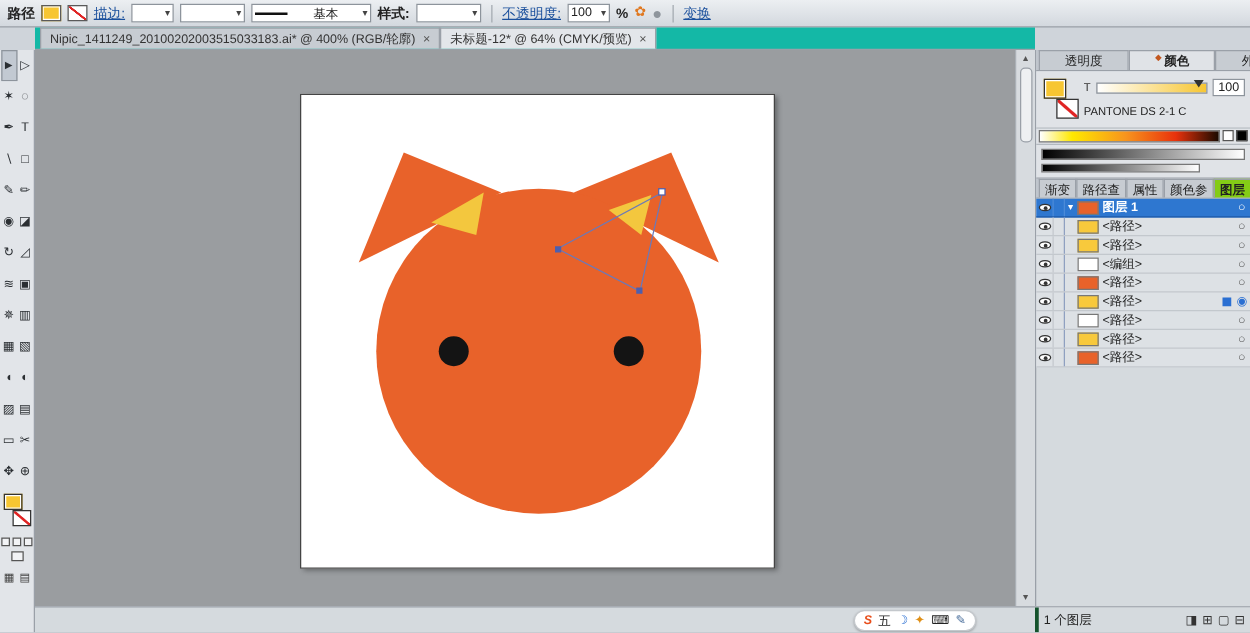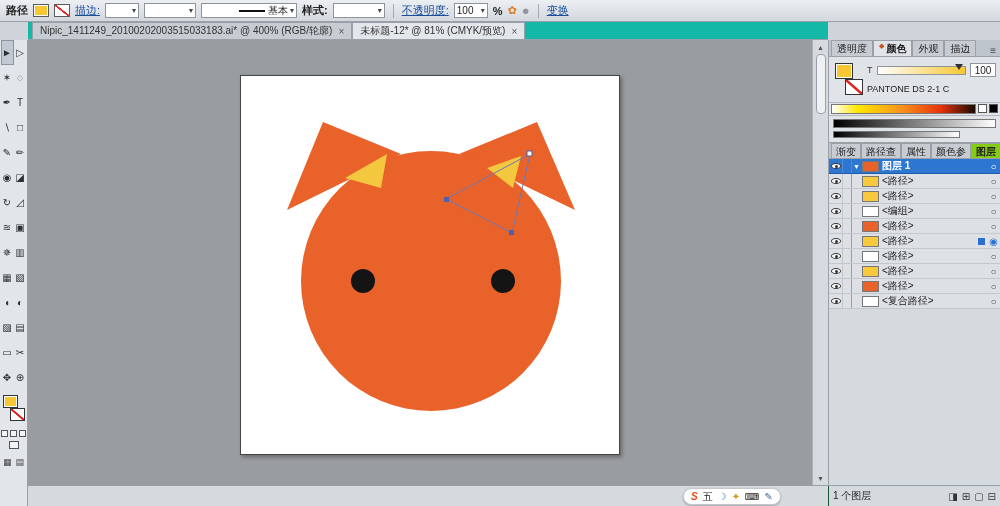--- a/index.html
+++ b/index.html
@@ -9,21 +9,21 @@
        background:#cfd4da;}
   
   .control-bar{position:absolute;top:0;left:0;right:0;height:22px;
     background:linear-gradient(#eceff2,#d3d8de);border-bottom:1px solid #9aa0a8;
     display:flex;align-items:center;gap:5px;padding:0 6px;}
   .cb-label{white-space:nowrap;font-weight:bold;}
   .cb-link{color:#1a4f9c;text-decoration:underline;white-space:nowrap;cursor:pointer;}
   .cb-select{display:inline-flex;align-items:center;justify-content:space-between;
     height:15px;background:#fff;border:1px solid #8d949c;padding:0 2px;font-size:10px;}
   .cb-select .dd{font-style:normal;font-size:8px;color:#444;margin-left:2px;}
-  .sm{width:34px;} .md{width:52px;} .lg{width:96px;justify-content:flex-end;}
+  .sm{width:34px;} .md{width:52px;} .lg{width:96px;}
   .sep{width:1px;height:14px;background:#a3a9b0;margin:0 3px;}
   .swatch-fill{width:16px;height:13px;background:#f7c632;border:1px solid #5a5a5a;box-shadow:inset 0 0 0 1px #fff;}
   .swatch-stroke{width:16px;height:13px;border:1px solid #5a5a5a;
     background:linear-gradient(to top right,#fff 44%,#e02424 46%,#e02424 54%,#fff 56%);}
   .cb-icon{font-size:11px;line-height:1;cursor:pointer;}
   .recolor{color:#e07820;} .graydot{color:#8e959c;font-size:13px;}
   .line-sample{display:inline-block;width:26px;height:2px;background:#111;margin-right:3px;}
   
   .tab-bar{position:absolute;top:22px;left:28px;width:800px;height:18px;
     background:#14b8a6;border-bottom:1px solid #9aa0a8;display:flex;align-items:flex-end;padding-left:4px;}
@@ -54,21 +54,21 @@
   
   .v-scroll{position:absolute;top:40px;left:812px;width:16px;height:445px;background:#d7dbdf;
     border-left:1px solid #aab0b6;display:flex;flex-direction:column;align-items:center;}
   .v-scroll .arr{font-size:7px;color:#555;height:14px;display:flex;align-items:center;cursor:pointer;}
   .v-thumb{width:10px;height:60px;background:#eef0f2;border:1px solid #9aa0a8;border-radius:4px;cursor:pointer;}
   .v-fill{flex:1;}
   
   .right-panel{position:absolute;top:40px;left:828px;width:172px;height:445px;background:#d5dade;
     border-left:1px solid #9aa0a8;}
   .ptabs{height:17px;background:#bfc5cc;display:flex;align-items:flex-end;border-bottom:1px solid #9aa0a8;padding-left:2px;}
-  .ptab{height:16px;padding:1px 5px 0;font-size:10px;background:#c7ccd2;border:1px solid #9aa0a8;
+  .ptab{height:16px;padding:1px 20px 0;font-size:10px;background:#c7ccd2;border:1px solid #9aa0a8;
     border-bottom:none;white-space:nowrap;cursor:pointer;display:flex;gap:2px;}
   .ptab.active{background:#e0e3e7;font-weight:bold;}
   .pt-bullet{display:none;font-size:7px;color:#c2571f;}
   .pt-bullet.show{display:inline;}
   .ptabs .pmenu{margin-left:auto;margin-right:4px;font-size:10px;color:#444;cursor:pointer;}
   .color-panel{position:relative;height:46px;background:#e0e3e7;border-bottom:1px solid #b3b9bf;
     display:flex;padding:4px;}
   .cp-swatches{position:relative;width:34px;}
   .cp-fill{position:absolute;left:2px;top:2px;width:18px;height:16px;background:#f7c632;
     border:1px solid #333;box-shadow:0 0 0 1px #fff inset;}
@@ -129,21 +129,21 @@
   .h-arr{font-size:7px;color:#555;padding:0 3px;cursor:pointer;}
   .h-track{flex:1;position:relative;height:100%;}
   .h-thumb{position:absolute;left:0;top:1px;height:10px;width:55%;background:#eef0f2;
     border:1px solid #9aa0a8;border-radius:4px;cursor:pointer;}
   .ime{position:absolute;left:655px;top:2px;height:17px;background:#fff;border:1px solid #c4c8cc;
     border-radius:9px;display:flex;align-items:center;gap:5px;padding:0 7px;box-shadow:0 1px 2px rgba(0,0,0,.25);}
   .ime .slogo{font-weight:bold;font-style:italic;color:#e84e1b;font-size:12px;}
   .ime .it{font-size:10px;cursor:pointer;}
   .ime .it:nth-child(3){color:#2a6fd2;} .ime .it:nth-child(4){color:#e09018;}
   .ime .it:nth-child(6){color:#4a6f9c;}
-  .status-right{position:absolute;right:0;top:0;bottom:0;width:172px;border-left:1px solid #14532d;
+  .status-right{position:absolute;right:0;top:0;bottom:0;width:172px;border-left:3px solid #14532d;
     display:flex;align-items:center;padding:0 4px;background:#d5dade;font-size:10px;}
   .sr-icons{margin-left:auto;display:flex;gap:4px;font-size:10px;color:#333;}
   .sr-icons span{cursor:pointer;}
 </style>
 </head>
 <body>
 
 <div class="app">
 
   <div class="control-bar">
@@ -183,21 +183,21 @@
   </div>
 
   <div class="tab-bar">
 
       <div class="doc-tab">
         <span>Nipic_1411249_20100202003515033183.ai* @ 400% (RGB/轮廓)</span>
         <span class="x">×</span>
       </div>
 
       <div class="doc-tab active">
-        <span>未标题-12* @ 81% (CMYK/预览)</span>
+        <span>未标题-12* @ 64% (CMYK/预览)</span>
         <span class="x">×</span>
       </div>
 
   </div>
 
   <div class="toolbar">
     <div class="tool-grid">
 
         <div class="tool active">
           <span>►</span>
@@ -542,31 +542,20 @@
             </span>
             <span class="c-lock"></span>
             <span class="exp">▷</span>
             <span class="thumb" style="background: rgb(232, 98, 42);"></span>
             <span class="lbl">&lt;路径&gt;</span>
 
             <span class="target"></span>
           </div>
           <div style="display:contents"></div>
         
-          <div class="lr">
-            <span class="c-eye">
-              <span class="eye"></span>
-            </span>
-            <span class="c-lock"></span>
-            <span class="exp">▷</span>
-            <span class="thumb" style="background: rgb(255, 255, 255);"></span>
-            <span class="lbl">&lt;复合路径&gt;</span>
-
-            <span class="target"></span>
-          </div>
           <div style="display:contents"></div>
         
       </div>
     </div>
   </div>
 
   <div class="status-bar">
     <div class="ime">
       <span class="slogo it">S</span>
       <span class="it">五</span>

